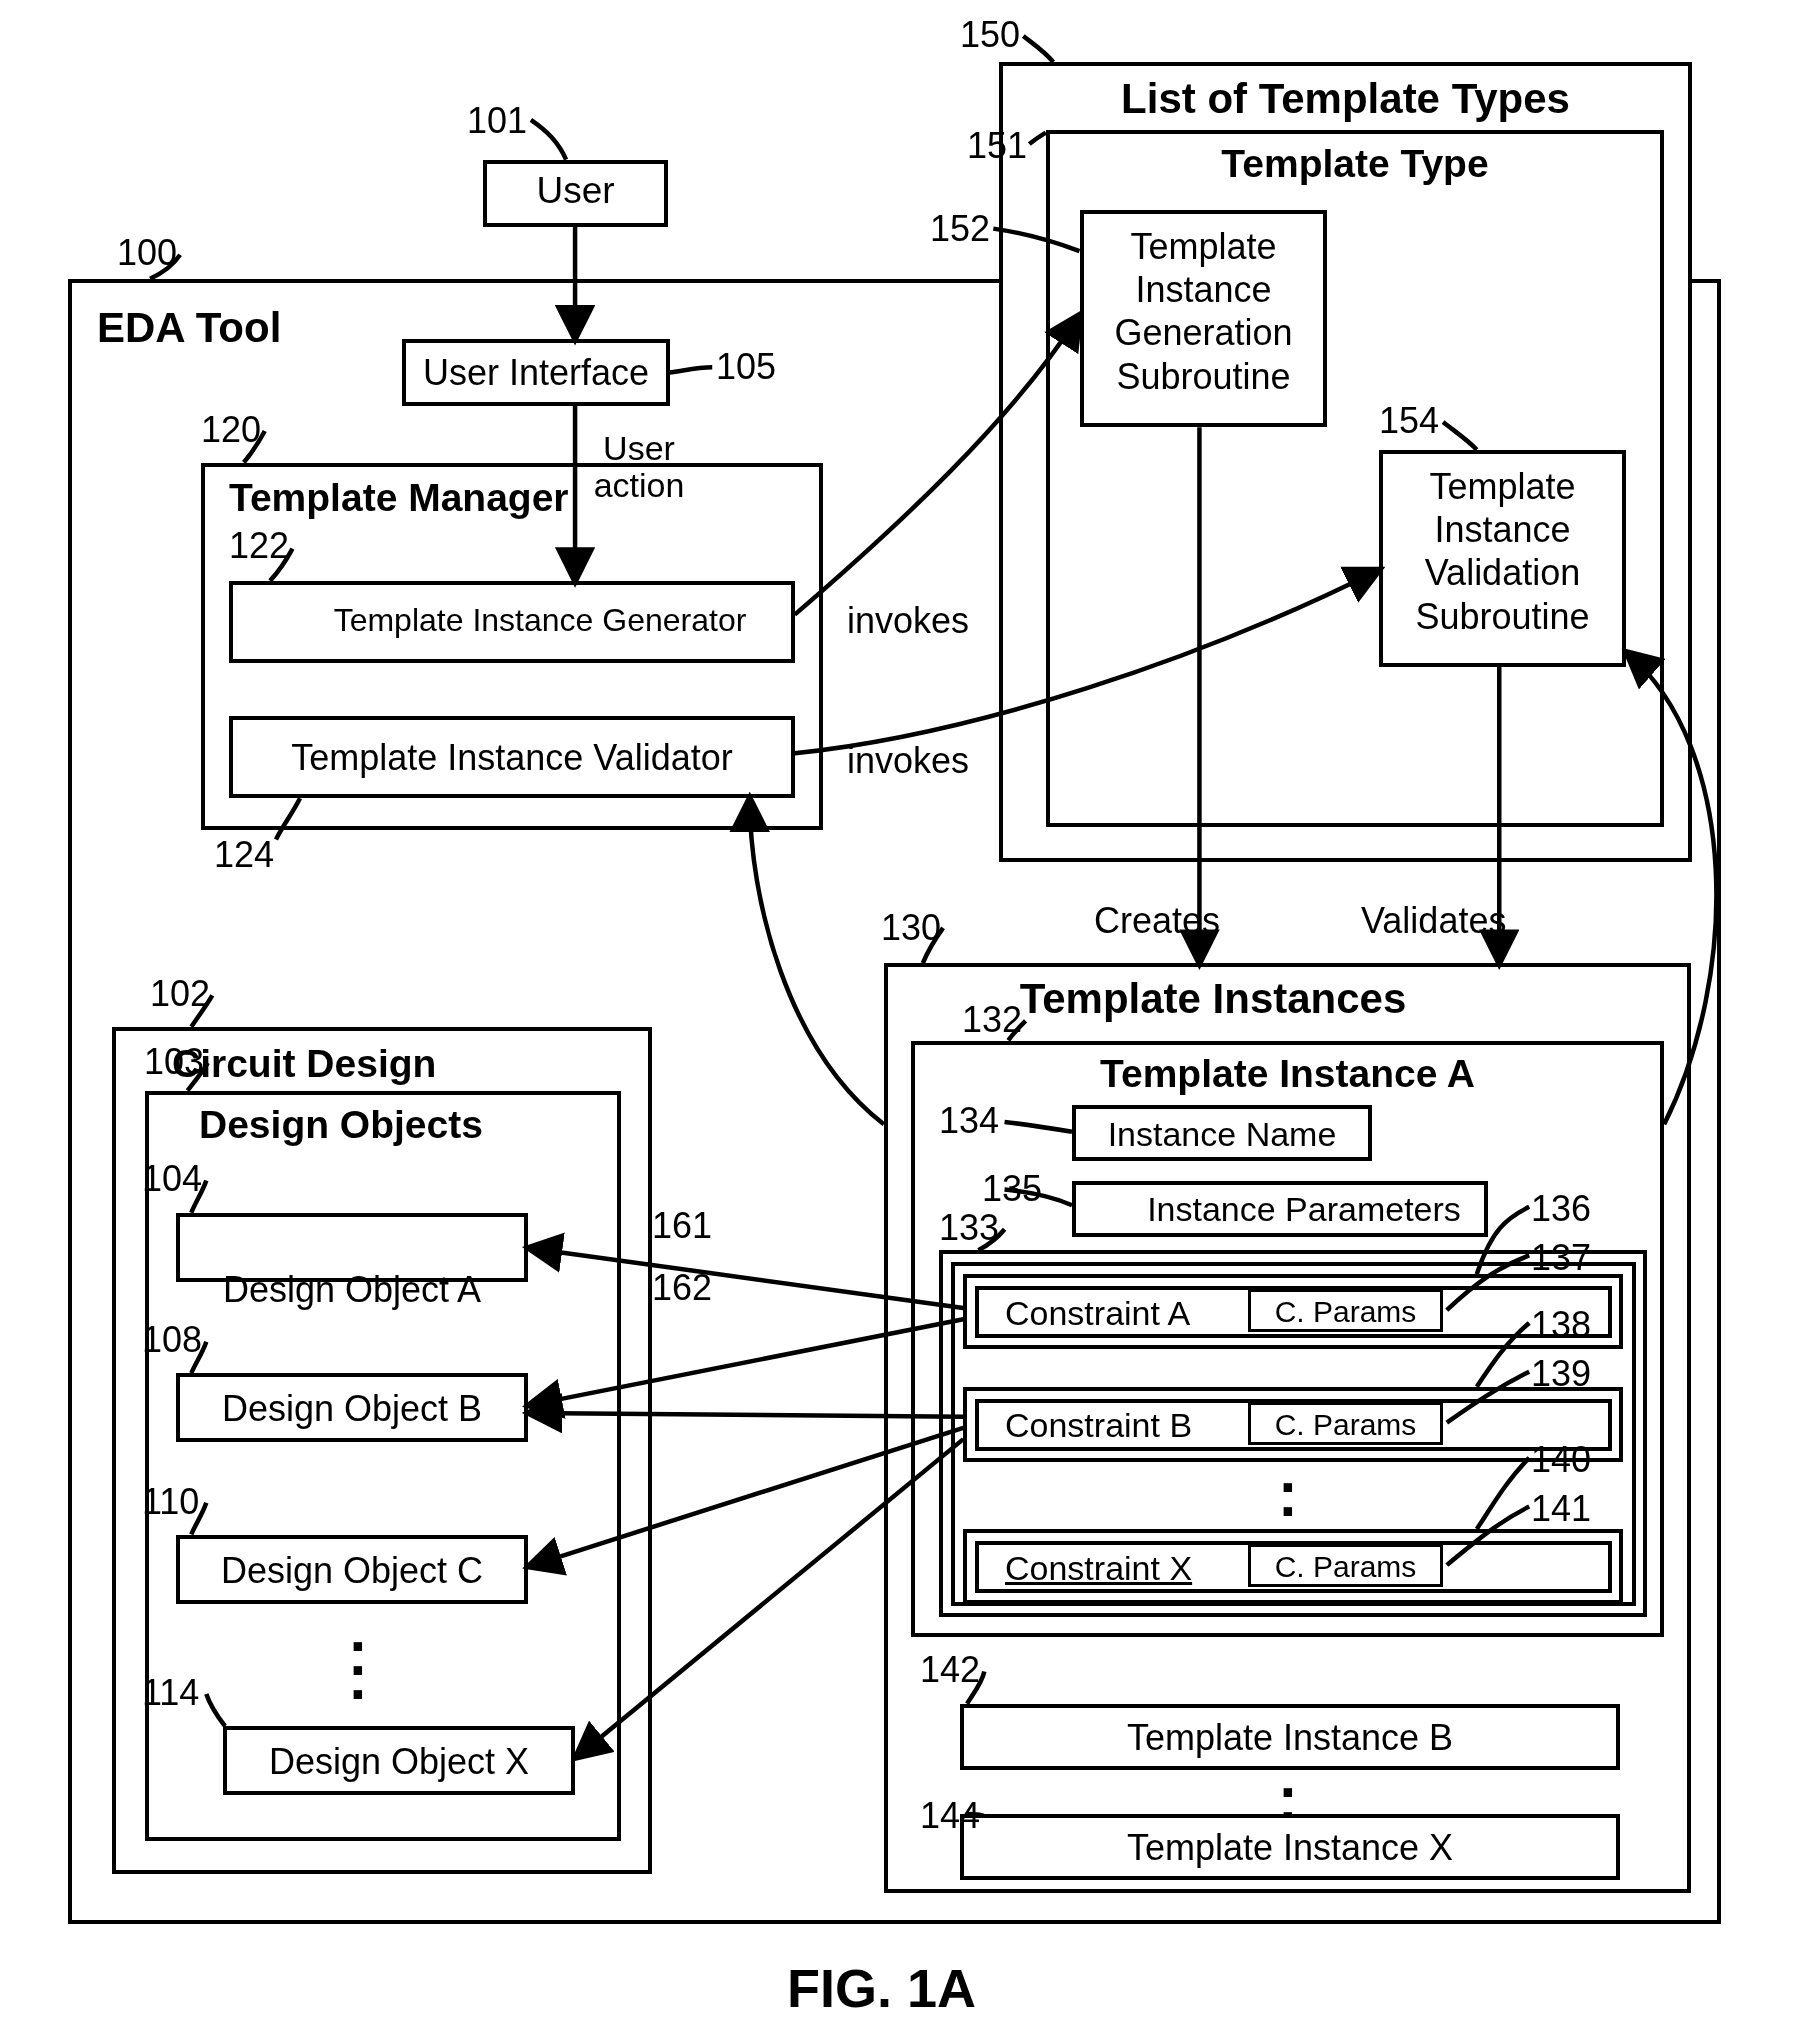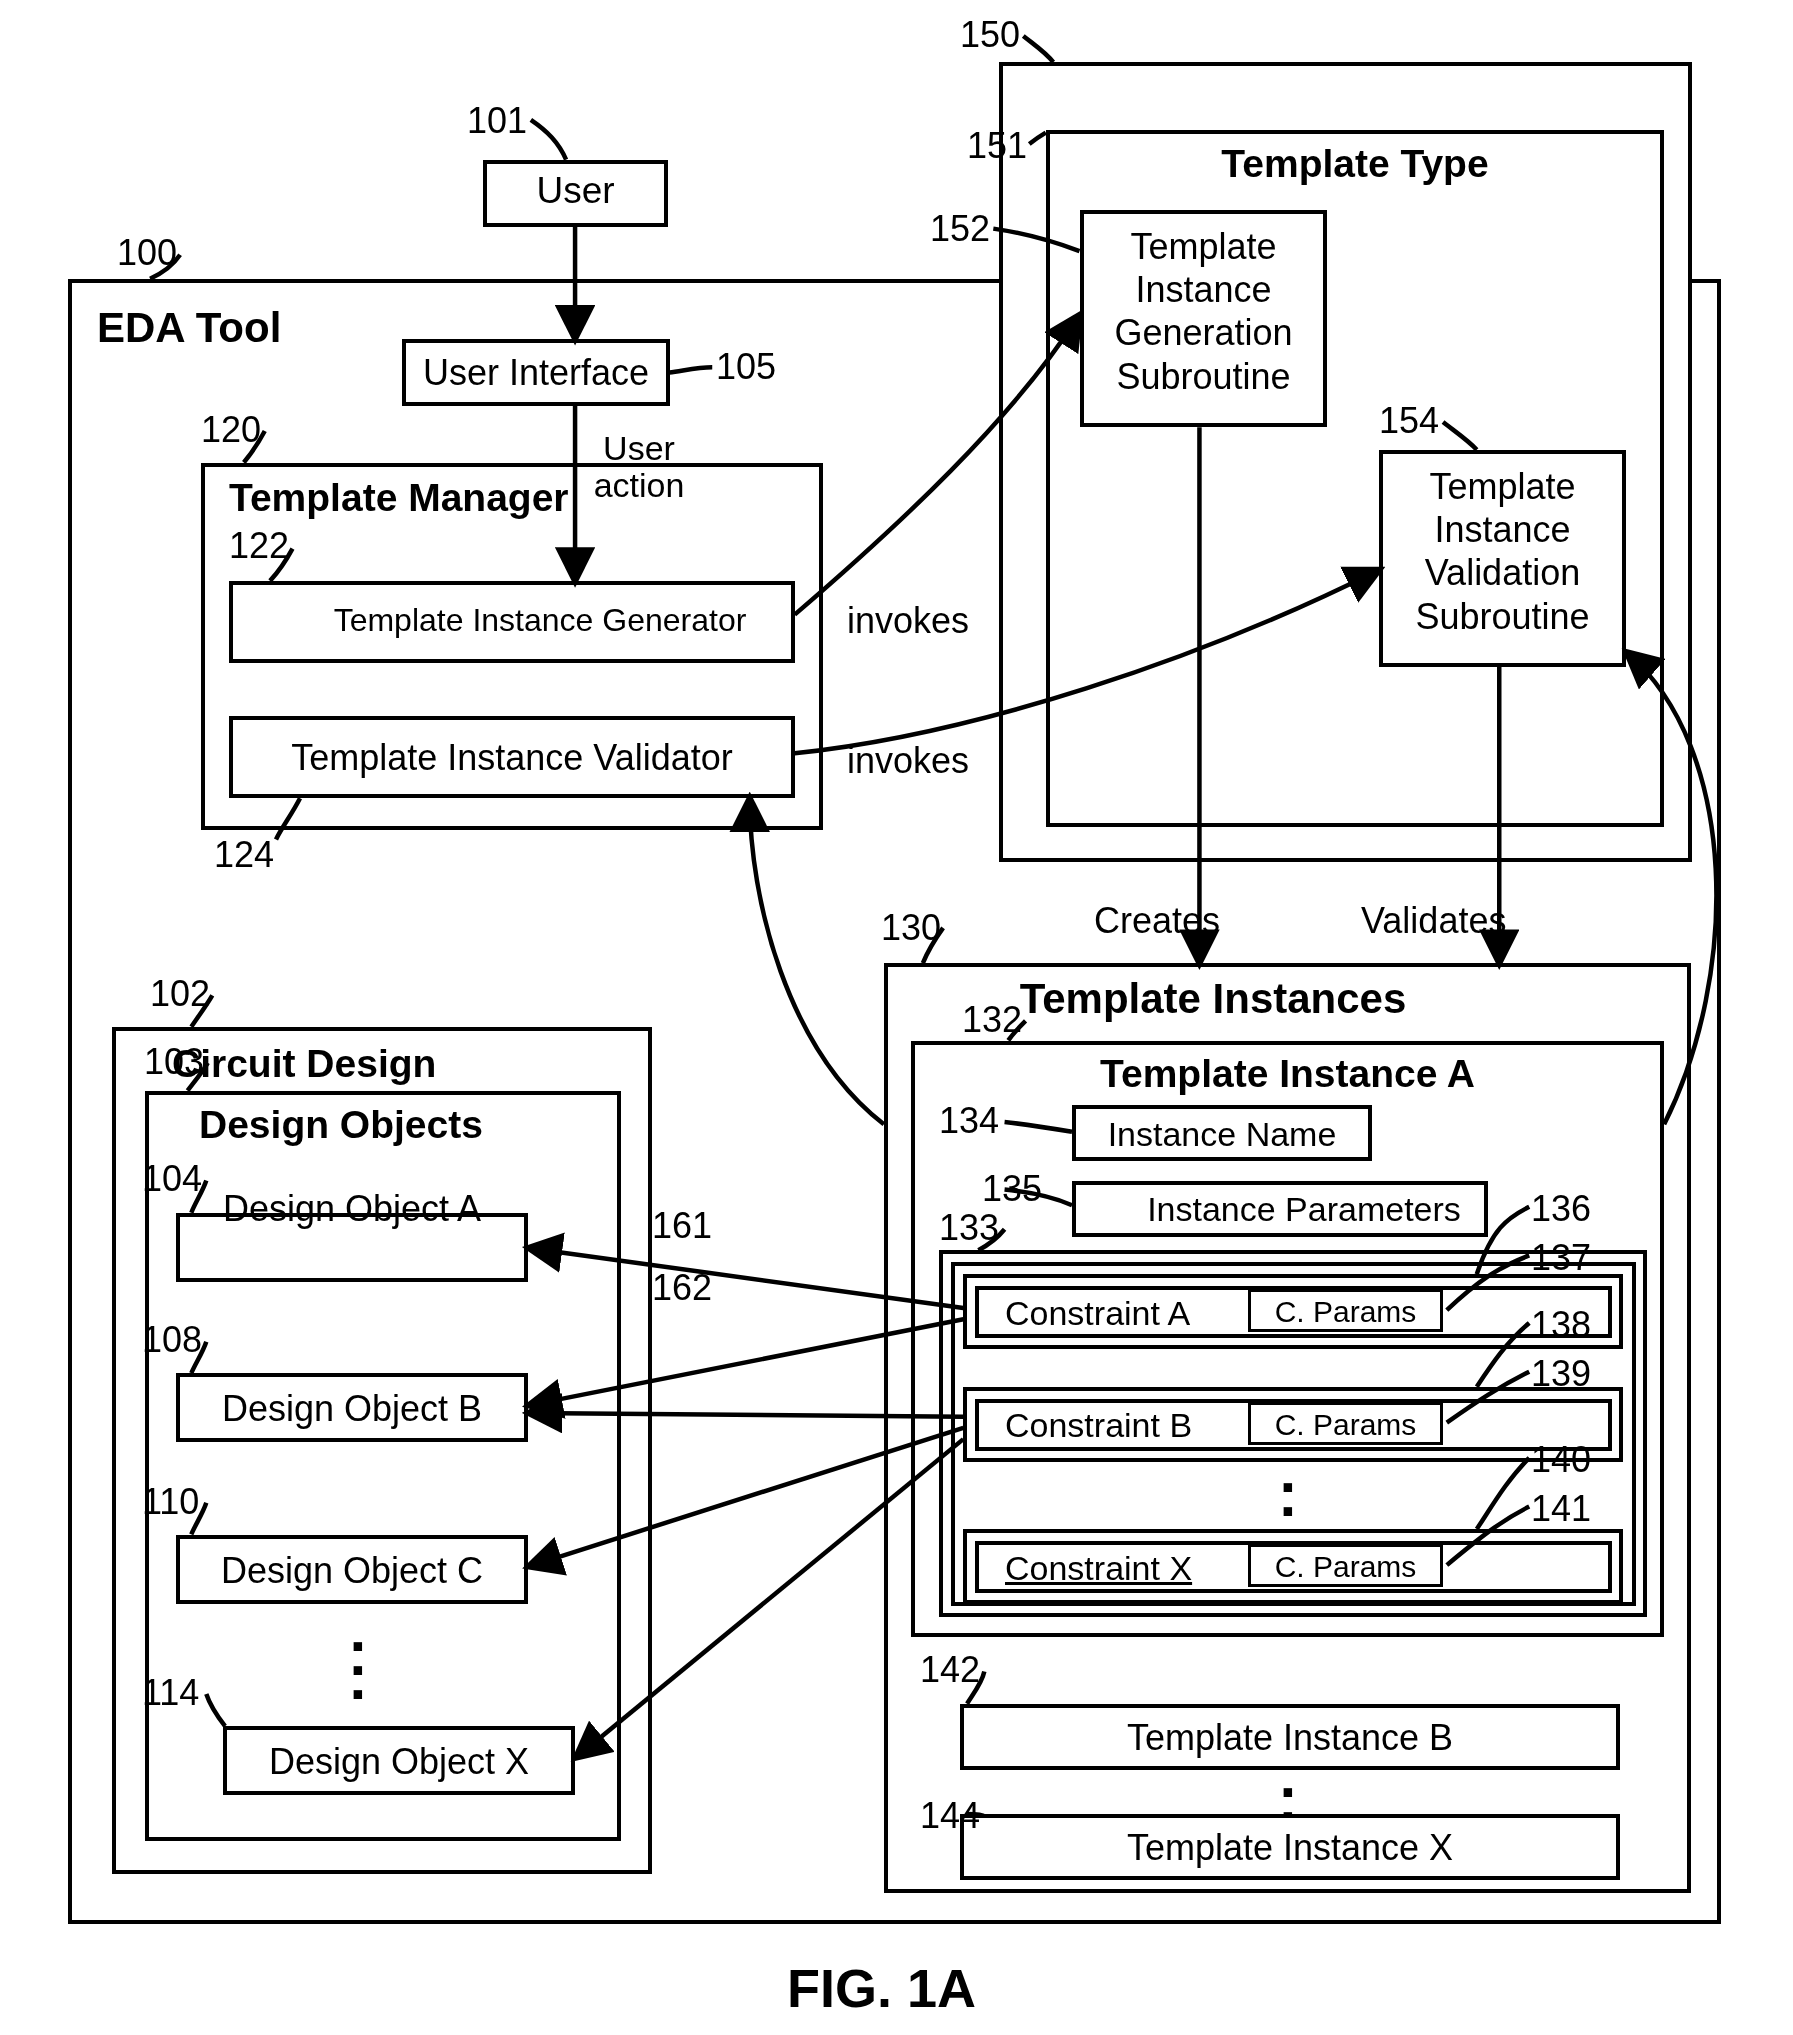--- a/index.html
+++ b/index.html
@@ -77,20 +77,21 @@
   <div class="box" style="left:201px; top:463px; width:622px; height:367px;"></div>
   <div class="lbl bold" style="left:229px; top:476px; font-size:39px;">Template Manager</div>
 
   <div class="box" style="left:229px; top:581px; width:566px; height:82px;"></div>
   <div class="lbl center-text" style="left:229px; top:602px; width:622px; font-size:32px;">Template Instance Generator</div>
 
   <div class="box" style="left:229px; top:716px; width:566px; height:82px;"></div>
   <div class="lbl center-text" style="left:229px; top:737px; width:566px; font-size:36px;">Template Instance Validator</div>
 
   <div class="box" style="left:999px; top:62px; width:693px; height:800px;"></div>
+  <div class="lbl bold center-text" style="left:999px; top:75px; width:693px; font-size:42px;">List of Template Types</div>
 
   <div class="box" style="left:1046px; top:130px; width:618px; height:697px;"></div>
   <div class="lbl bold center-text" style="left:1046px; top:142px; width:618px; font-size:39px;">Template Type</div>
 
   <div class="box" style="left:1080px; top:210px; width:247px; height:217px;"></div>
   <div class="lbl center-text" style="left:1080px; top:225px; width:247px; font-size:36px; line-height:1.2; white-space:pre-line;">Template
 Instance
 Generation
 Subroutine</div>
 
@@ -100,21 +101,21 @@
 Validation
 Subroutine</div>
 
   <div class="box" style="left:112px; top:1027px; width:540px; height:847px;"></div>
   <div class="lbl bold" style="left:172px; top:1042px; font-size:39px;">Circuit Design</div>
 
   <div class="box" style="left:145px; top:1091px; width:476px; height:750px;"></div>
   <div class="lbl bold" style="left:199px; top:1103px; font-size:39px;">Design Objects</div>
 
   <div class="box" style="left:176px; top:1213px; width:352px; height:69px;"></div>
-  <div class="lbl center-text" style="left:176px; top:1188px; width:352px; font-size:36px;">Design Object A</div>
+  <div class="lbl center-text" style="left:176px; top:1269px; width:352px; font-size:36px;">Design Object A</div>
 
   <div class="box" style="left:176px; top:1373px; width:352px; height:69px;"></div>
   <div class="lbl center-text" style="left:176px; top:1388px; width:352px; font-size:36px;">Design Object B</div>
 
   <div class="box" style="left:176px; top:1535px; width:352px; height:69px;"></div>
   <div class="lbl center-text" style="left:176px; top:1550px; width:352px; font-size:36px;">Design Object C</div>
 
   <div class="box" style="left:223px; top:1726px; width:352px; height:69px;"></div>
   <div class="lbl center-text" style="left:223px; top:1741px; width:352px; font-size:36px;">Design Object X</div>
 

